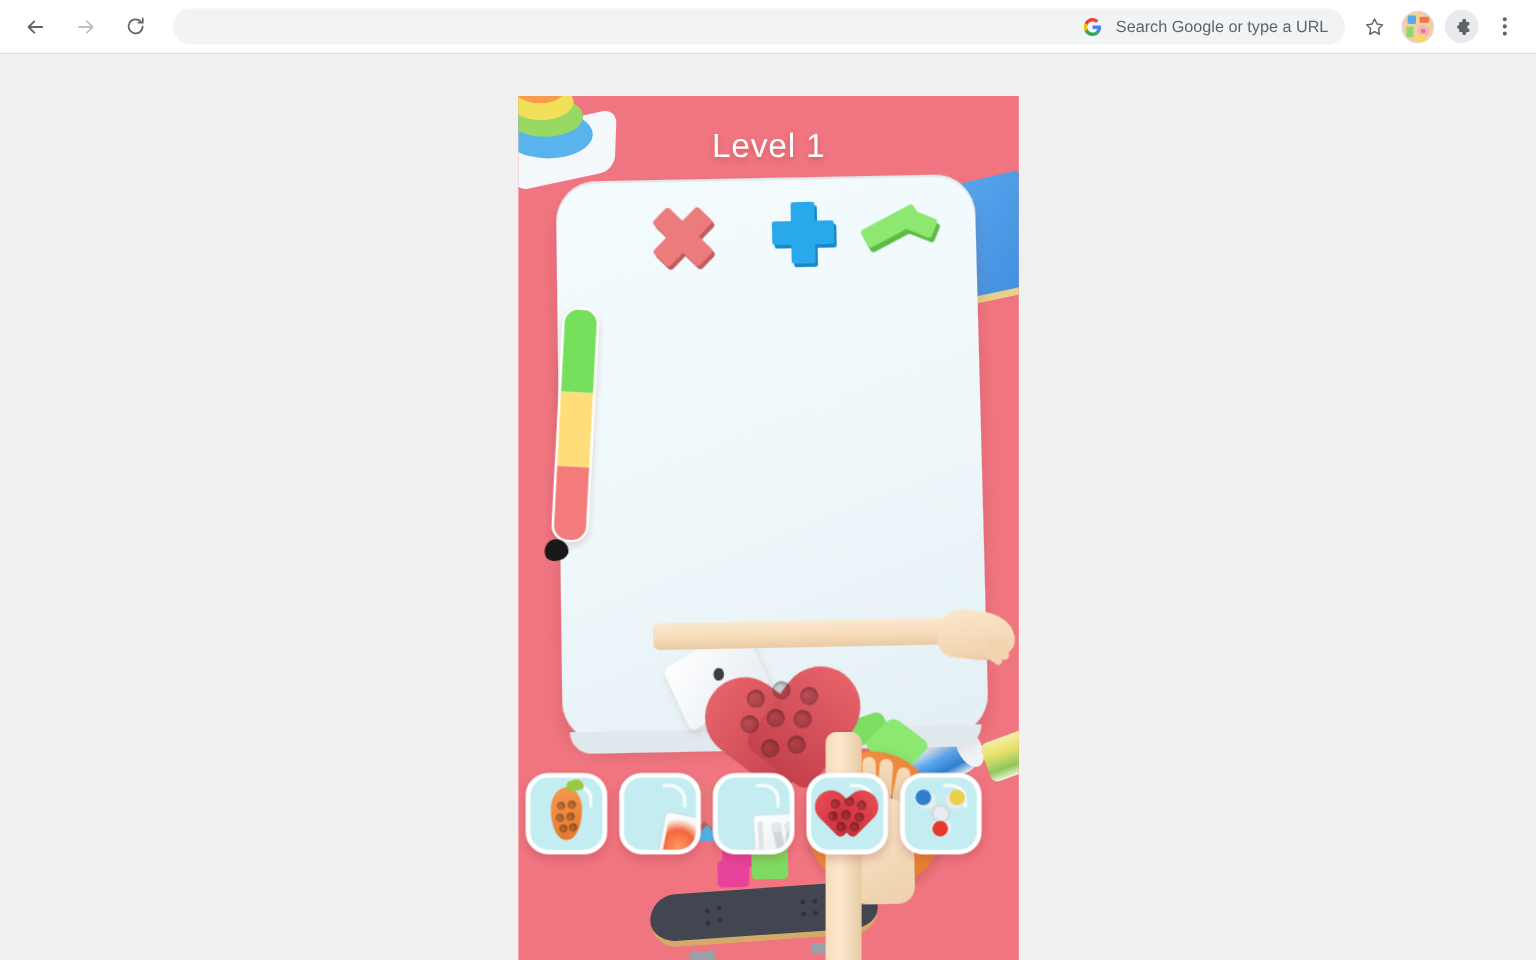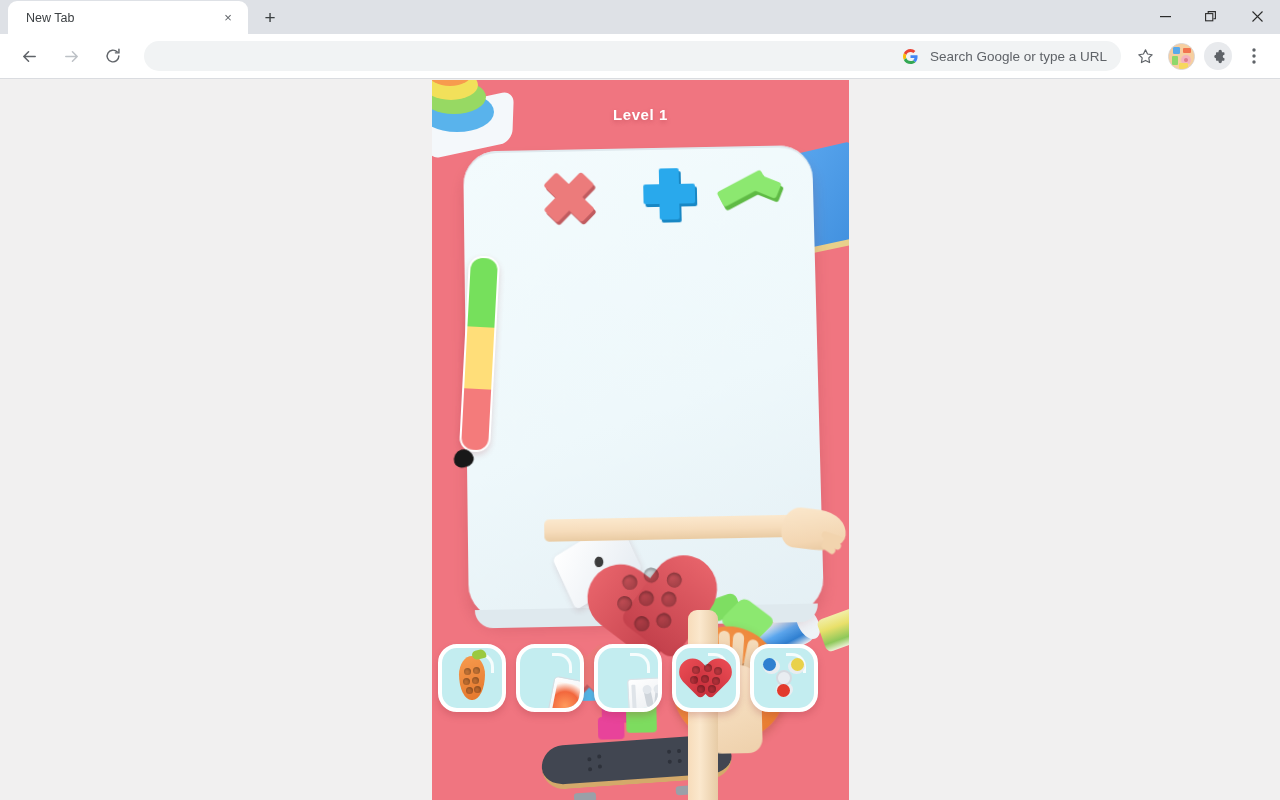--- a/index.html
+++ b/index.html
@@ -129,22 +129,22 @@
     background: #f07580;
     overflow: hidden;
   }
 
   
   .level-label {
     position: absolute;
     top: 26px; left: 0; width: 100%;
     text-align: center;
     color: #ffffff;
-    font-size: 15px;
-    font-weight: bold;
+    font-size: 28px;
+    font-weight: normal;
     letter-spacing: 0.6px;
     text-shadow: 0 2px 4px rgba(160,50,60,.35);
     z-index: 30;
   }
 
   
   .play-card {
     position: absolute;
     left: 34px; top: 66px;
     width: 352px; height: 468px;
@@ -560,46 +560,20 @@
   }
   .ico-spinner .knob {
     position: absolute; width: 13px; height: 13px; border-radius: 50%;
   }
 </style>
 </head>
 <body>
 
 <div class="browser">
 
-  <div class="tabstrip">
-    <div class="tab">
-      <span class="tab-title">New Tab</span>
-      <span class="tab-close">×</span>
-    </div>
-    <div class="newtab-btn">+</div>
-
-    <div class="wincontrols">
-      <div class="wc">
-        <svg width="11" height="11" viewBox="0 0 11 11">
-            <rect x="0" y="5" width="11" height="1.2" fill="currentColor"></rect>
-          </svg>
-      </div>
-      <div class="wc">
-        <svg width="12" height="12" viewBox="0 0 12 12" fill="none" stroke="currentColor" stroke-width="1.1">
-          <rect x="0.6" y="2.6" width="7.2" height="7.2"></rect>
-            <path d="M3.2 2.6V0.6h7.2v7.2h-2"></path>
-        </svg>
-      </div>
-      <div class="wc">
-        <svg width="11" height="11" viewBox="0 0 11 11" stroke="currentColor" stroke-width="1.1">
-            <path d="M0.5 0.5 L10.5 10.5 M10.5 0.5 L0.5 10.5"></path>
-          </svg>
-      </div>
-    </div>
-  </div>
 
   <div class="toolbar">
     <div class="navbtn">
       <svg width="19" height="19" viewBox="0 0 20 20" fill="none" stroke="currentColor" stroke-width="1.6" stroke-linecap="round" stroke-linejoin="round">
           <path d="M16 10H4M9 5l-5 5 5 5"></path>
         </svg>
     </div>
     <div class="navbtn disabled">
       <svg width="19" height="19" viewBox="0 0 20 20" fill="none" stroke="currentColor" stroke-width="1.6" stroke-linecap="round" stroke-linejoin="round">
           <path d="M4 10h12M11 5l5 5-5 5"></path>

